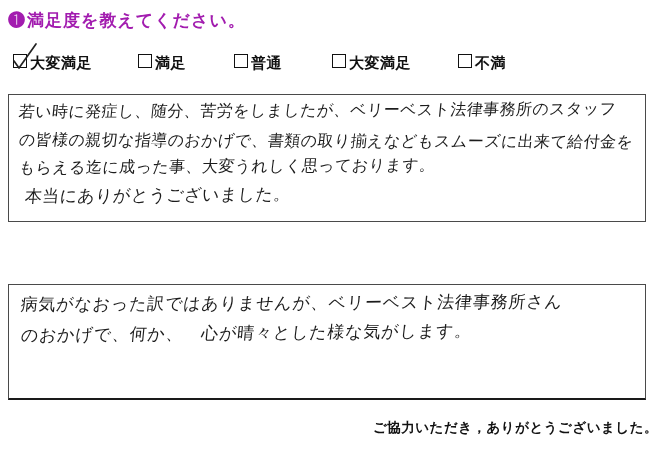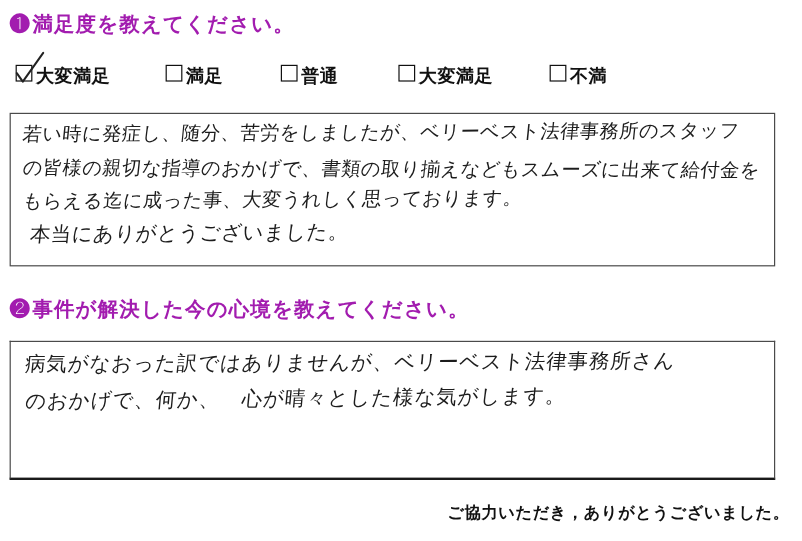--- a/index.html
+++ b/index.html
@@ -103,23 +103,20 @@
 
   <div class="box-label" style="top:72px">満足に感じた点</div>
 
   <div class="answer-box" style="top:94px;height:128px">
     <div class="hand b1-line l1">若い時に発症し、随分、苦労をしましたが、ベリーベスト法律事務所のスタッフ</div>
     <div class="hand b1-line l2">の皆様の親切な指導のおかげで、書類の取り揃えなどもスムーズに出来て給付金を</div>
     <div class="hand b1-line l3">もらえる迄に成った事、大変うれしく思っております。</div>
     <div class="hand b1-line l4">本当にありがとうございました。</div>
   </div>
 
-  <div class="q-heading" style="top:246px">
-    <span class="q-num">❷</span><span>事件が解決した今の心境を教えてください。</span>
-  </div>
 
   <div class="answer-box" style="top:284px;height:116px;border-bottom-width:2.5px;border-bottom-color:#1a1a1a">
     <div class="hand b2-line l1">病気がなおった訳ではありませんが、ベリーベスト法律事務所さん</div>
     <div class="hand b2-line l2">のおかげで、何か、　心が晴々とした様な気がします。</div>
   </div>
 
   <div class="footer-note">ご協力いただき，ありがとうございました。</div>
 
 </div>
 

